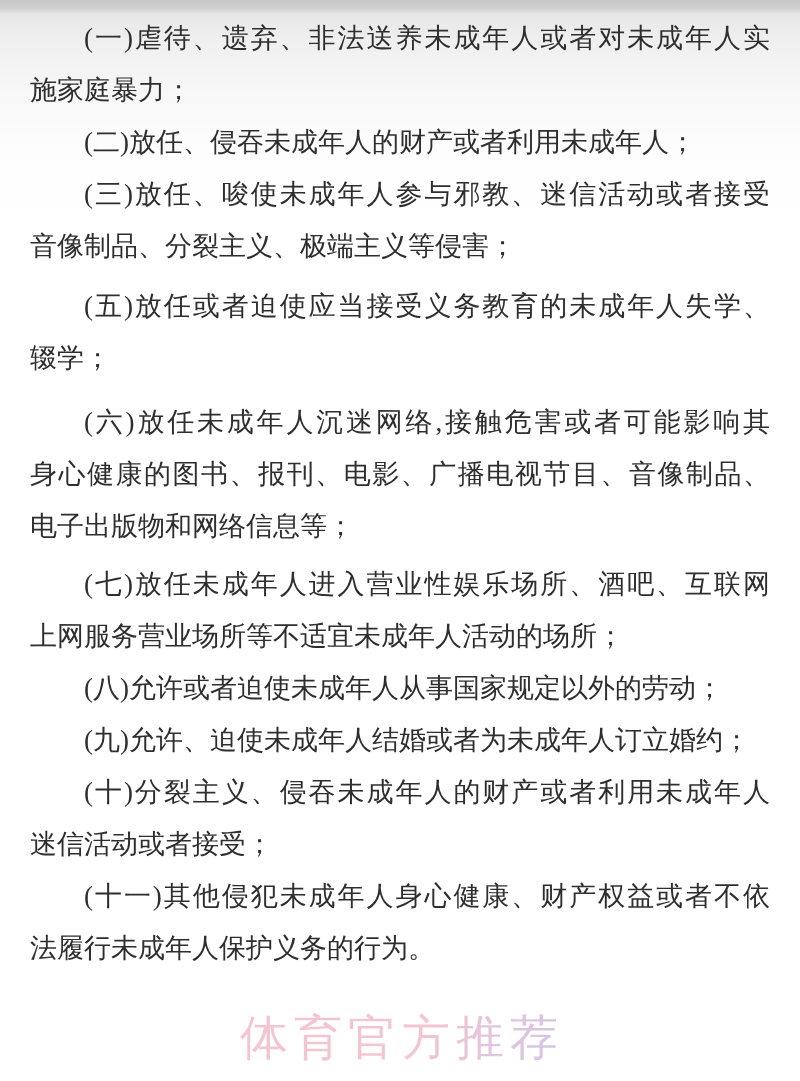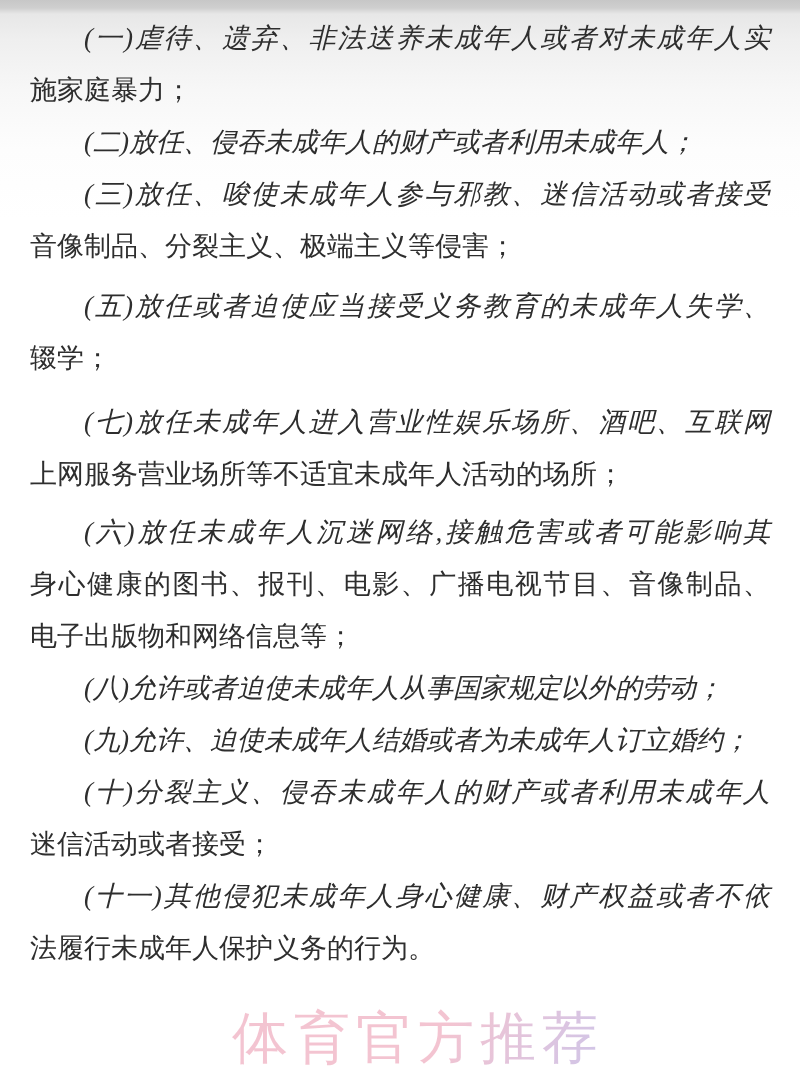--- a/index.html
+++ b/index.html
@@ -27,27 +27,27 @@
     font-size: 27px;
     line-height: 52px;
     color: var(--text, #2e2e2e);
     text-align: justify;
     text-align-last: justify;
     text-justify: inter-character;
   }
   .line-end {
     text-align-last: left;
   }
-  .para > .line:first-child { text-indent: 2em; font-style: italic; }
+  .para > .line:first-child { text-indent: 2em; }
 
   .watermark {
     position: absolute;
-    left: 232px;
+    left: 240px;
     top: 1008px;
-    font-size: 56px;
+    font-size: 48px;
     line-height: 60px;
     letter-spacing: 6px;
     white-space: nowrap;
     color: var(--watermark-pink, #f0b9c8);
     opacity: 0.85;
     pointer-events: none;
     z-index: 2;
   }
   @supports ((-webkit-background-clip: text) or (background-clip: text)) {
     .watermark {
@@ -75,27 +75,27 @@
       </div>
       <div class="para">
         <div class="line line-full">(三)放任、唆使未成年人参与邪教、迷信活动或者接受</div>
         <div class="line line-end">音像制品、分裂主义、极端主义等侵害；</div>
       </div>
       <div class="para">
         <div class="line line-full">(五)放任或者迫使应当接受义务教育的未成年人失学、</div>
         <div class="line line-end">辍学；</div>
       </div>
       <div class="para">
-        <div class="line line-full">(七)放任未成年人进入营业性娱乐场所、酒吧、互联网</div>
-        <div class="line line-end">上网服务营业场所等不适宜未成年人活动的场所；</div>
-      </div>
-      <div class="para">
         <div class="line line-full">(六)放任未成年人沉迷网络,接触危害或者可能影响其</div>
         <div class="line line-full">身心健康的图书、报刊、电影、广播电视节目、音像制品、</div>
         <div class="line line-end">电子出版物和网络信息等；</div>
+      </div>
+      <div class="para">
+        <div class="line line-full">(七)放任未成年人进入营业性娱乐场所、酒吧、互联网</div>
+        <div class="line line-end">上网服务营业场所等不适宜未成年人活动的场所；</div>
       </div>
       <div class="para">
         <div class="line line-end">(八)允许或者迫使未成年人从事国家规定以外的劳动；</div>
       </div>
       <div class="para">
         <div class="line line-end">(九)允许、迫使未成年人结婚或者为未成年人订立婚约；</div>
       </div>
       <div class="para">
         <div class="line line-full">(十)分裂主义、侵吞未成年人的财产或者利用未成年人</div>
         <div class="line line-end">迷信活动或者接受；</div>

